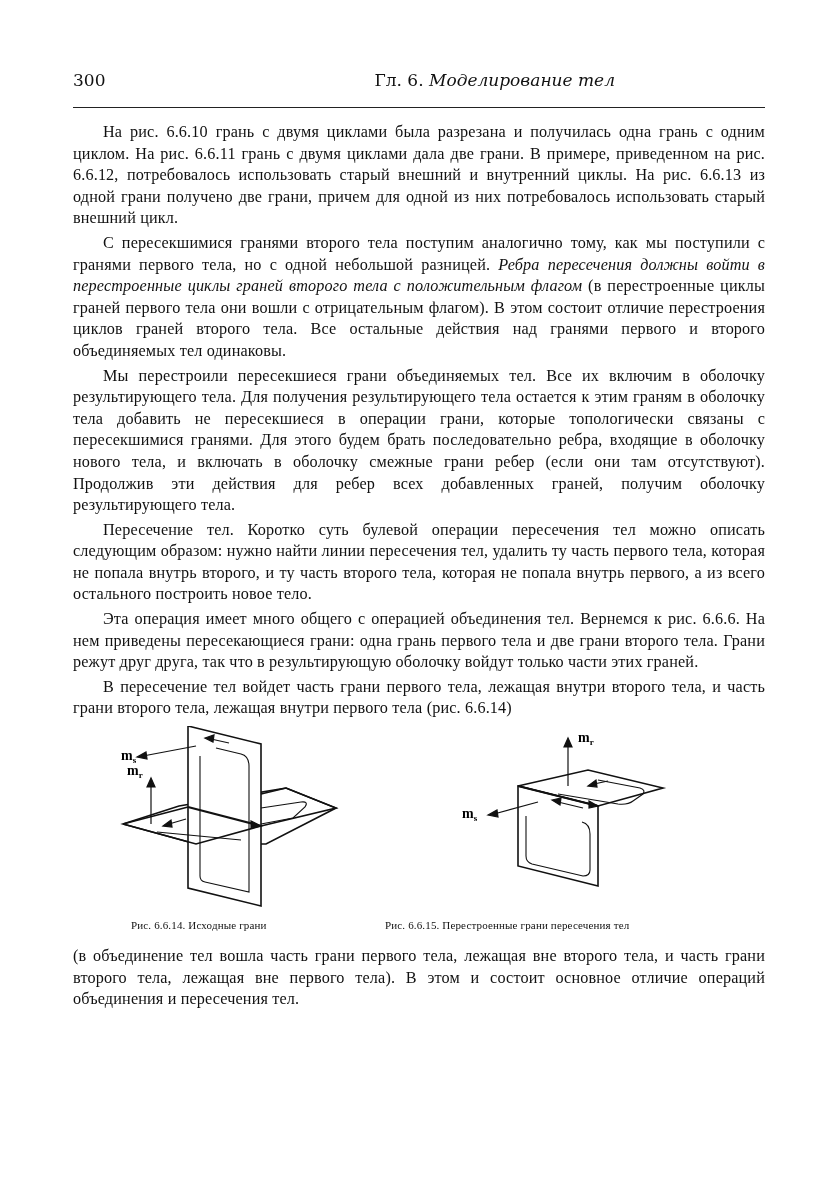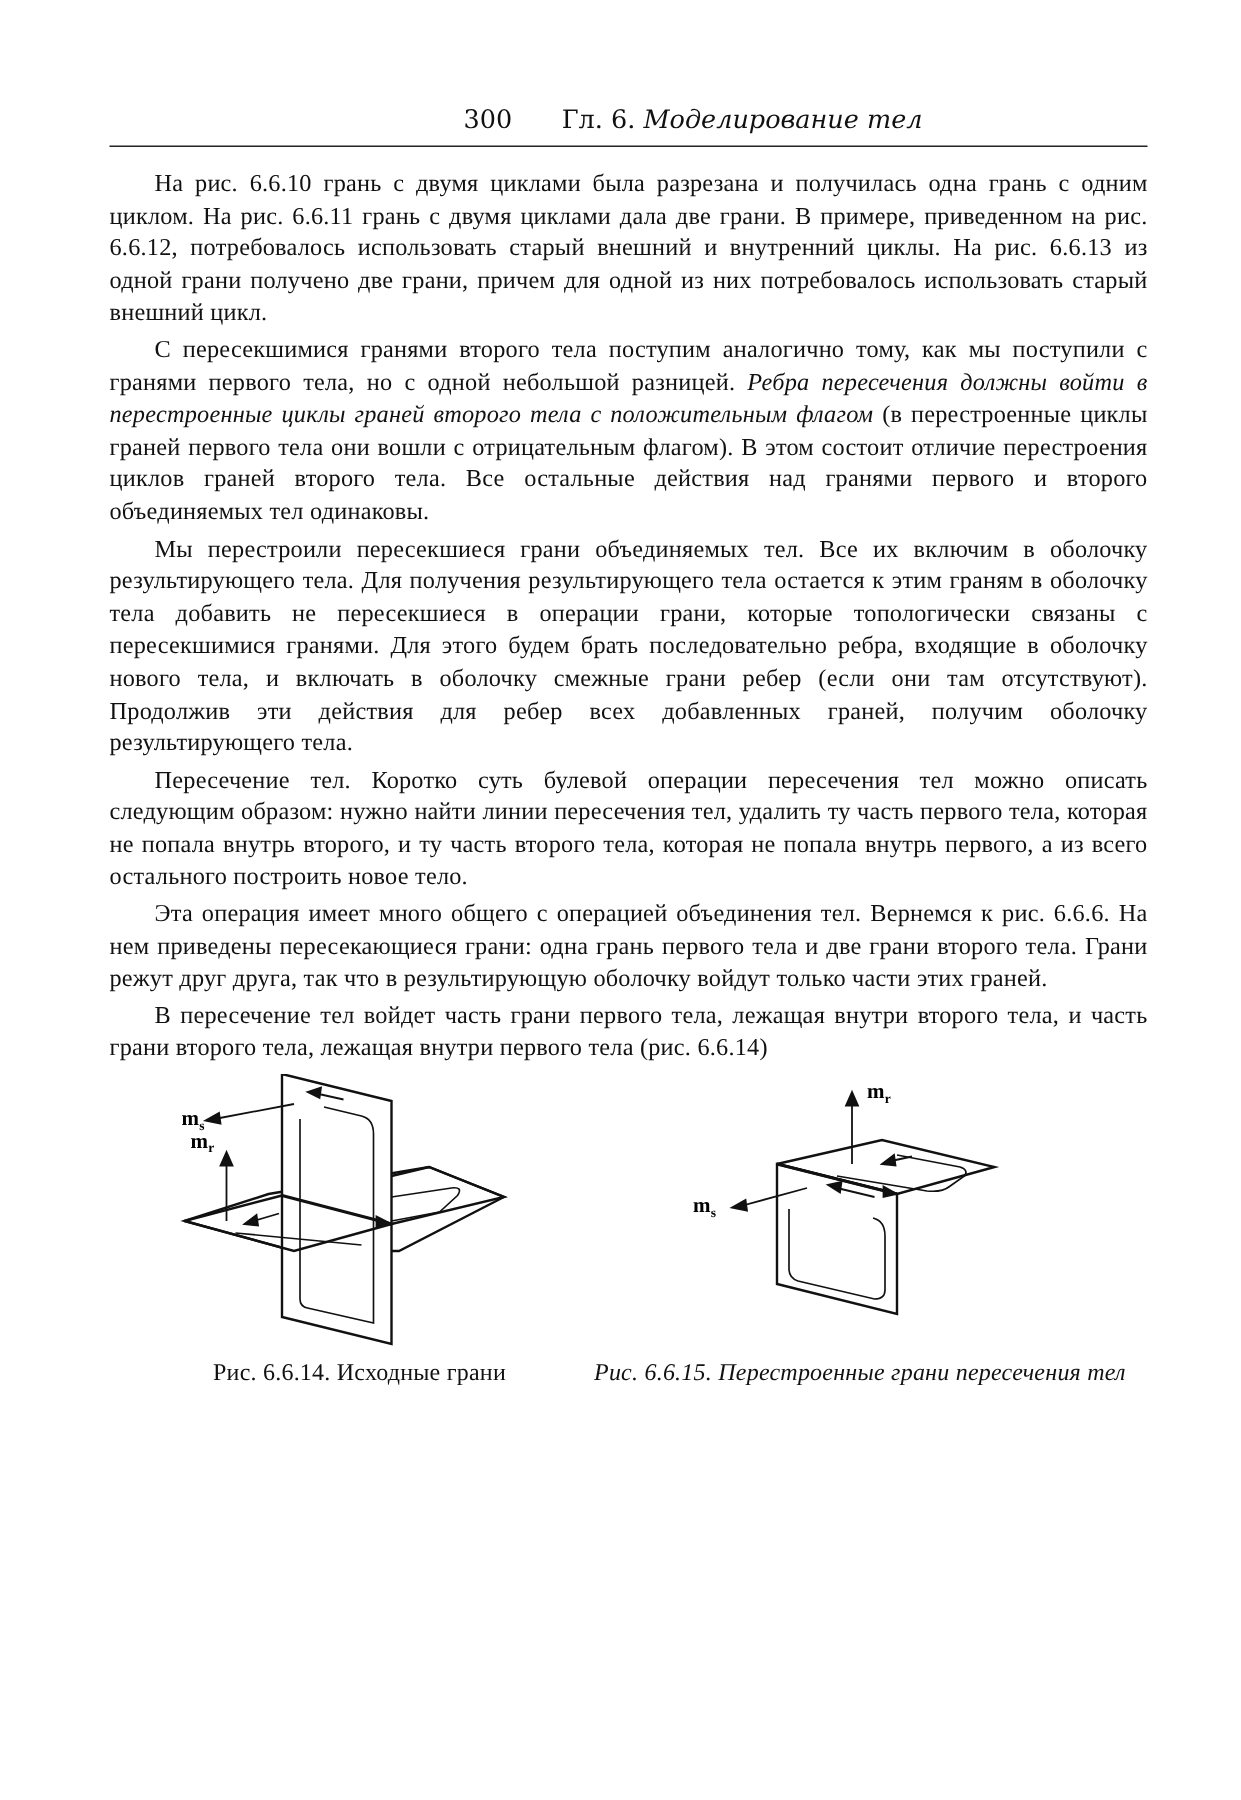--- a/index.html
+++ b/index.html
@@ -1,33 +1,33 @@
 <!DOCTYPE html>
 <html><head>
 <meta charset="utf-8">
 <style>
   html, body { margin: 0; padding: 0; background: #ffffff; }
   body { width: 827px; height: 1200px; position: relative; overflow: hidden;
          font-family: "DejaVu Serif", "Liberation Serif", serif; color: #111; }
   .page { position: absolute; left: 73px; top: 70px; width: 692px; }
-  .header { display: flex; justify-content: flex-end; align-items: baseline;
-            font-size: 17px; padding-bottom: 7px; border-bottom: 1.5px solid #222; }
+  .header { display: flex; justify-content: space-between; align-items: baseline;
+            font-size: 17px; padding-bottom: 17px; border-bottom: 1.5px solid #222; }
   .header .page-num { }
   .header .running { margin-right: 150px; margin-left: 33px; }
   .header .running i { font-style: italic; }
   .text { font-size: 16.2px; line-height: 21.6px; text-align: justify; margin-top: 14px;
           font-family: "Liberation Serif", "DejaVu Serif", serif; letter-spacing: 0.15px; }
   .text p { margin: 0 0 3px 0; text-indent: 30px; }
   .text p.noindent { text-indent: 0; }
   .text em { font-style: italic; }
   .text b { font-weight: normal; }
   .figures { position: relative; height: 210px; margin: 6px 0 0 0; }
   .fig { position: absolute; top: 0; }
   .fig svg { display: block; }
-  .caption { position: absolute; font-size: 16px; font-family: "Liberation Serif", "DejaVu Serif", serif; white-space: nowrap; margin-left: 11px; }
+  .caption { position: absolute; font-size: 11px; font-family: "Liberation Serif", "DejaVu Serif", serif; white-space: nowrap; }
 </style>
 </head>
 <body>
 
 <div class="page">
 
   <div class="header">
     <span class="page-num">300</span>
     <span class="running">
       <span>Гл. 6.</span>
@@ -108,17 +108,18 @@
             <line x1="150" y1="55" x2="136" y2="58"></line>
             <polygon points="130,60 138,54 139,61"></polygon>
             <line x1="100" y1="76" x2="125" y2="82"></line>
             <polygon points="94,74 103,72 102,79"></polygon>
             <polygon points="140,80 131,75 131,82"></polygon>
           </g>
           <text x="120" y="16" font-family="Liberation Serif, serif" font-weight="bold" font-size="14">m<tspan font-size="9" dy="3">r</tspan></text>
           <text x="4" y="92" font-family="Liberation Serif, serif" font-weight="bold" font-size="14">m<tspan font-size="9" dy="3">s</tspan></text>
         </svg>
       </div>
-      <div class="caption" style="left:312px; top:189px;font-style:italic;">Рис. 6.6.15. Перестроенные грани пересечения тел</div>
+      <div class="caption" style="left:312px; top:189px;">Рис. 6.6.15. Перестроенные грани пересечения тел</div>
     </div>
 
+    <p class="noindent" style="margin-top:10px;">(в объединение тел вошла часть грани первого тела, лежащая вне второго тела, и часть грани второго тела, лежащая вне первого тела). В этом и состоит основное отличие операций объединения и пересечения тел.</p>
   </div>
 </div>
 
 </body></html>

